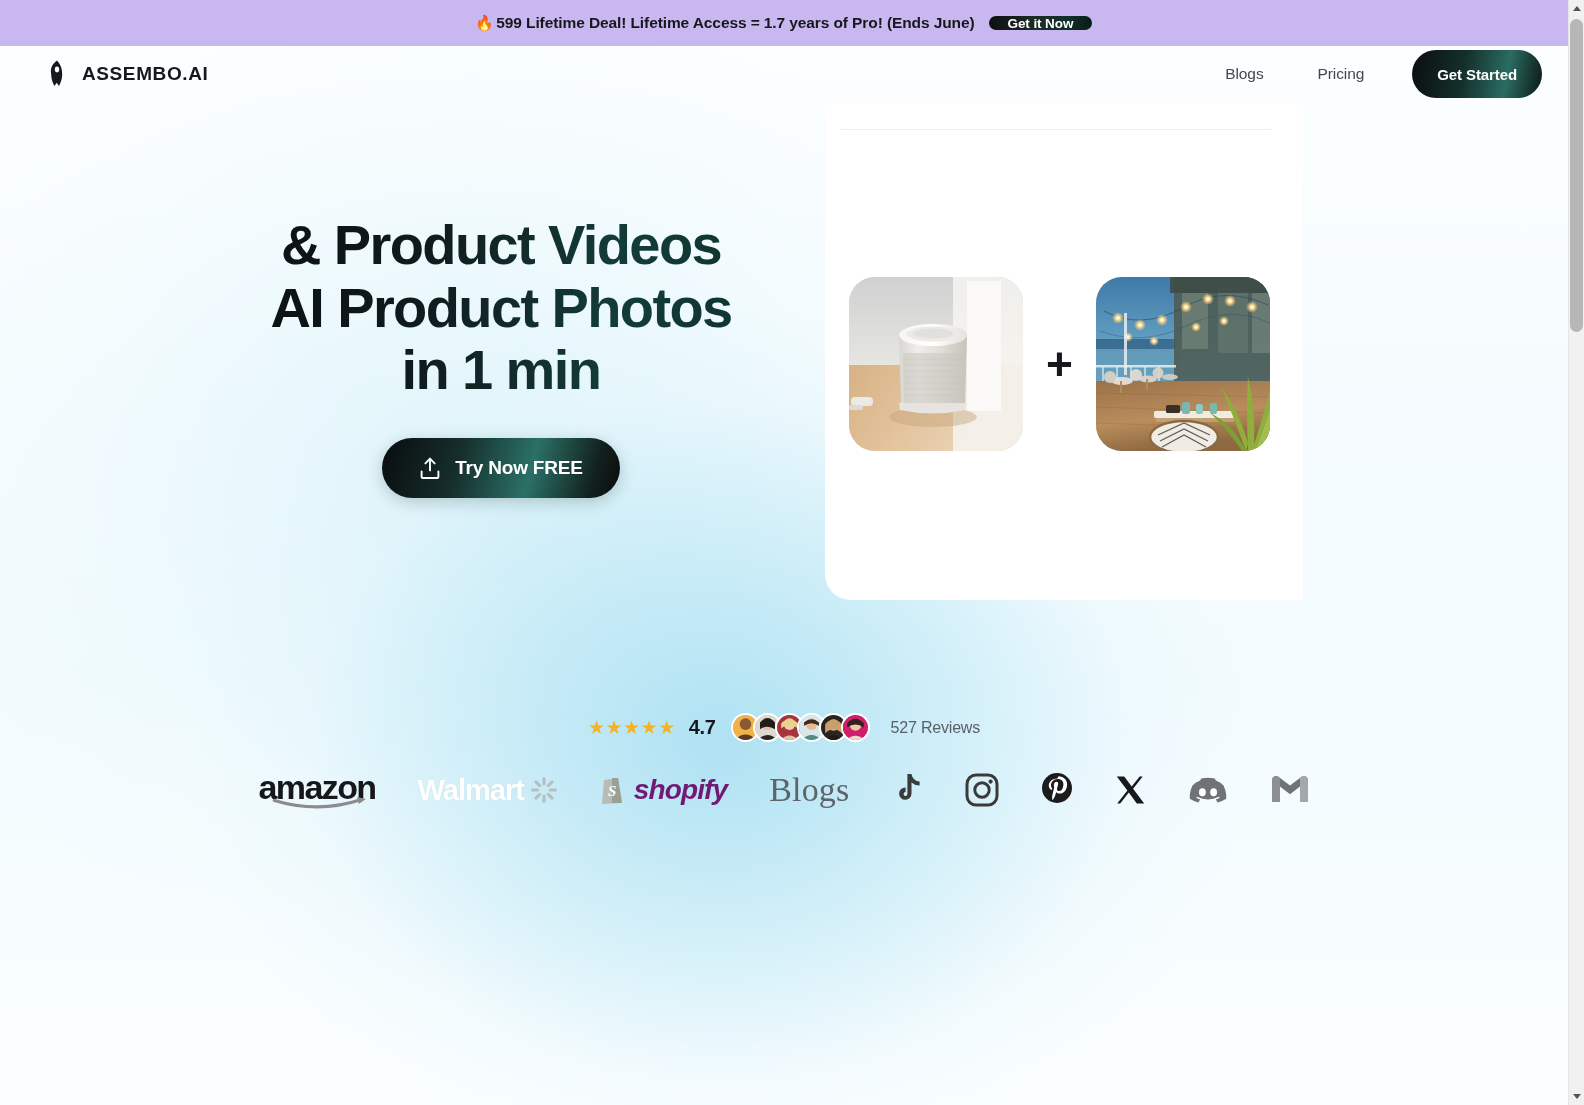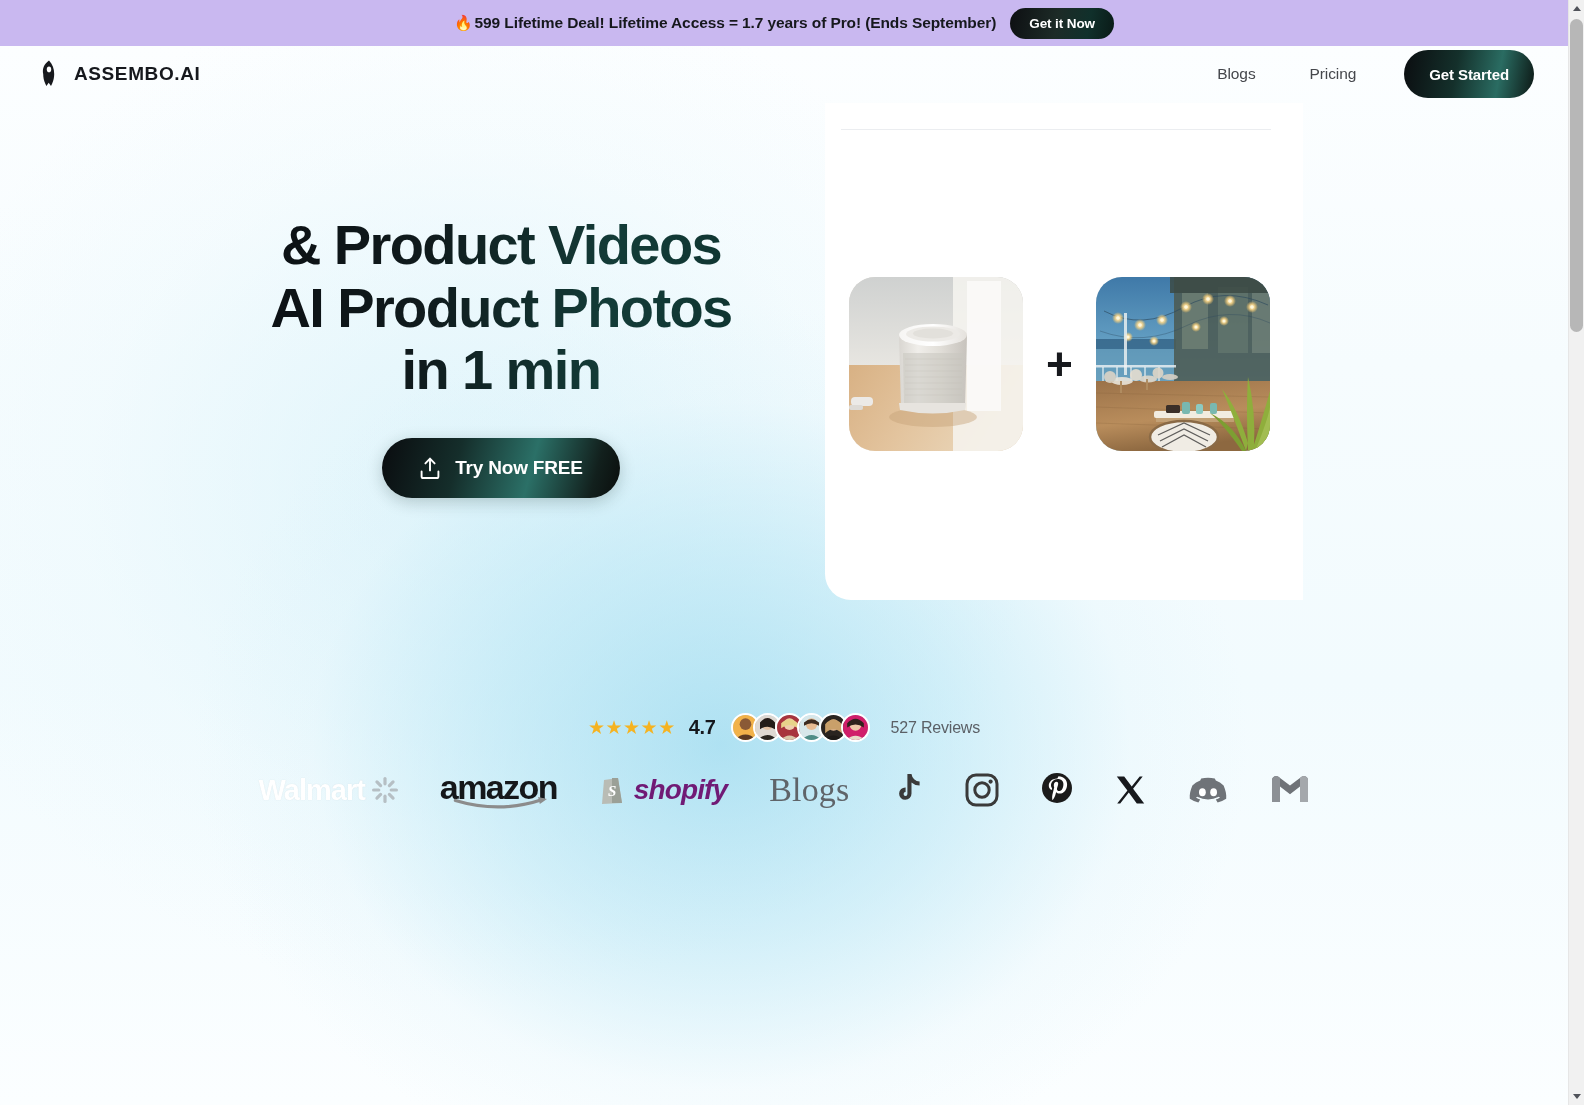--- a/index.html
+++ b/index.html
@@ -41,21 +41,21 @@
     white-space: nowrap;
   }
   .promo-flame {
     font-size: 15px;
     margin-right: 2px;
   }
   .promo-cta {
     display: inline-flex;
     align-items: center;
     justify-content: center;
-    height: 31px;
+    height: 14px;
     padding: 0 19px;
     border-radius: 999px;
     background: linear-gradient(100deg, #0d0f12 0%, #1d2b27 45%, #10302b 75%, #0a1a17 100%);
     color: #ffffff;
     font-size: 13.5px;
     font-weight: 700;
     letter-spacing: -0.1px;
     border: none;
     cursor: pointer;
     white-space: nowrap;
@@ -70,21 +70,21 @@
     background:
       radial-gradient(ellipse 620px 520px at 46% 66%, rgba(150,216,238,0.72) 0%, rgba(168,224,242,0.45) 38%, rgba(215,240,249,0.18) 66%, rgba(255,255,255,0) 85%),
       radial-gradient(ellipse 700px 620px at 30% 42%, rgba(205,238,248,0.55) 0%, rgba(230,247,252,0.25) 55%, rgba(255,255,255,0) 82%),
       linear-gradient(180deg, #fcfeff 0%, #f6fcfe 30%, #f2fbfe 60%, #fbfeff 100%);
     z-index: 0;
   }
 
   
   .navbar {
     position: absolute;
-    top: 46px; left: 8px;
+    top: 46px; left: 16px;
     width: 1568px;
     height: 56px;
     display: flex;
     align-items: center;
     z-index: 30;
   }
   .brand {
     display: flex;
     align-items: center;
     gap: 14px;
@@ -393,21 +393,21 @@
 </style>
 </head>
 <body>
 
 <div id="page">
 
   <div class="hero-bg"></div>
 
   <div class="promo-banner">
     <div class="promo-text">
-      <span class="promo-flame">🔥</span><span>599 Lifetime Deal! Lifetime Access = 1.7 years of Pro! (Ends September)</span>
+      <span class="promo-flame">🔥</span><span>599 Lifetime Deal! Lifetime Access = 1.7 years of Pro! (Ends June)</span>
     </div>
     <button class="promo-cta">Get it Now</button>
   </div>
 
   <div class="navbar">
     <div class="brand">
       <svg class="rocket-icon" viewBox="0 0 22 28">
         <path d="M11 0.6C14.6 4.3 16.2 9.2 16.2 14.1c0 3.4-0.7 6.6-2 9.3l-1.2 2.6 -2.3-3.3 -2.3 3.3 -1.2-2.6c-1.3-2.7-2-5.9-2-9.3C4.2 9.2 5.8 4.3 11 0.6z" fill="#17191d"></path>
         <ellipse cx="11" cy="9.4" rx="2.2" ry="2.8" fill="#ffffff"></ellipse>
       </svg>
@@ -663,48 +663,48 @@
         </svg>
       </div>
     </div>
 
     <div class="reviews-count">527 Reviews</div>
   </div>
 
   <div class="logos">
 
     <div class="logo-cell">
+      <div class="logo-amazon">
+        <span>amazon</span>
+        <svg class="swoosh" viewBox="0 0 110 18" width="108" height="16">
+          <path d="M2 5 Q52 20 100 4" stroke="#8c8c8c" stroke-width="3.6" fill="none" stroke-linecap="round"></path>
+          <path d="M95 1 L105 3.5 L97 9 Z" fill="#8c8c8c"></path>
+        </svg>
+      </div>
+    </div>
+
+    <div class="logo-cell">
       <div class="logo-walmart">
         <span class="wm-text">Walmart</span>
         <svg width="26" height="26" viewBox="0 0 26 26">
           <g fill="#b6bfc4">
             <rect x="11.4" y="0" width="3.2" height="8.4" rx="1.6"></rect>
             <rect x="11.4" y="17.6" width="3.2" height="8.4" rx="1.6"></rect>
             <rect x="0" y="11.4" width="8.4" height="3.2" rx="1.6"></rect>
             <rect x="17.6" y="11.4" width="8.4" height="3.2" rx="1.6"></rect>
             <rect x="11.4" y="0" width="3.2" height="8.4" rx="1.6" transform="rotate(45 13 13)"></rect>
             <rect x="11.4" y="17.6" width="3.2" height="8.4" rx="1.6" transform="rotate(45 13 13)"></rect>
             <rect x="0" y="11.4" width="8.4" height="3.2" rx="1.6" transform="rotate(45 13 13)"></rect>
             <rect x="17.6" y="11.4" width="8.4" height="3.2" rx="1.6" transform="rotate(45 13 13)"></rect>
           </g>
         </svg>
       </div>
     </div>
 
     <div class="logo-cell">
-      <div class="logo-amazon">
-        <span>amazon</span>
-        <svg class="swoosh" viewBox="0 0 110 18" width="108" height="16">
-          <path d="M2 5 Q52 20 100 4" stroke="#8c8c8c" stroke-width="3.6" fill="none" stroke-linecap="round"></path>
-          <path d="M95 1 L105 3.5 L97 9 Z" fill="#8c8c8c"></path>
-        </svg>
-      </div>
-    </div>
-
-    <div class="logo-cell">
       <div class="logo-shopify">
         <svg width="26" height="30" viewBox="0 0 26 30">
           <path d="M5 5 L19 3 L23 28 L3 29 Z" fill="#b9bcb5"></path>
           <path d="M13 3 L19 3 L23 28 L13 28 Z" fill="#9ba097"></path>
           <text x="9" y="21" font-family="Liberation Serif, serif" font-style="italic" font-size="15" font-weight="700" fill="#ffffff">S</text>
         </svg>
         <span class="sh-text">shopify</span>
       </div>
     </div>
 

